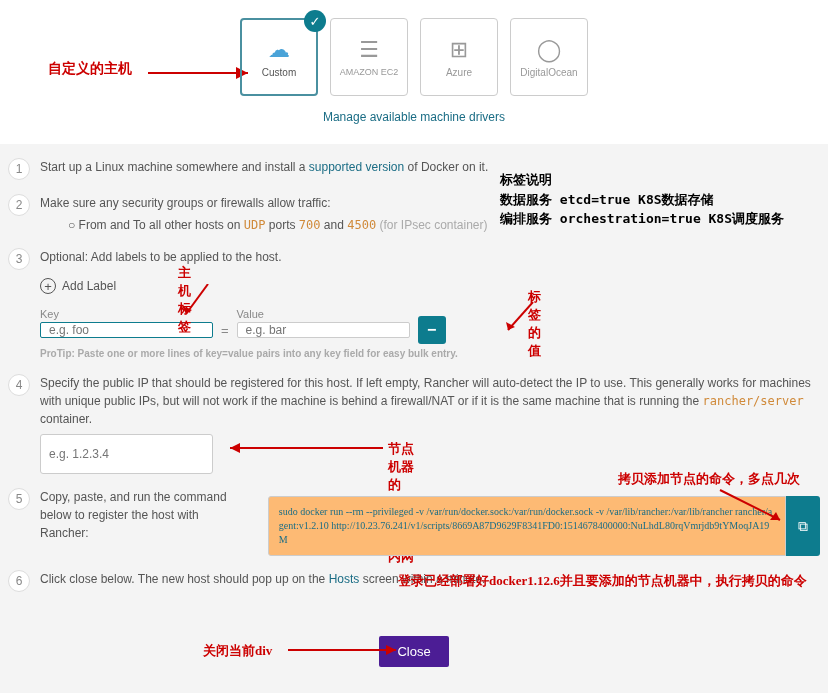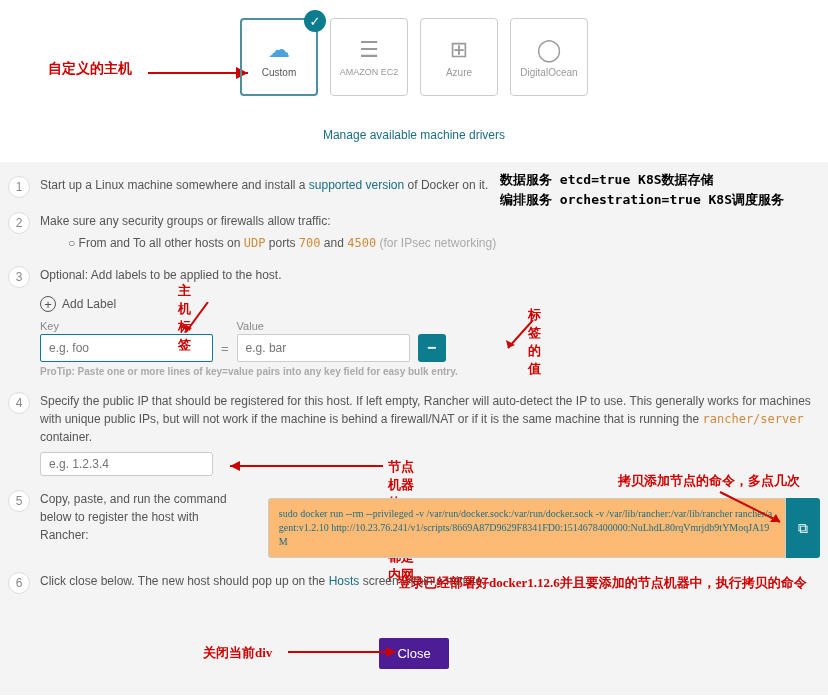--- a/index.html
+++ b/index.html
@@ -5,42 +5,42 @@
 * { box-sizing: border-box; margin: 0; padding: 0; }
 body { font-family: "Helvetica Neue", Arial, sans-serif; font-size: 13px; color: #444; background: #fff; width: 828px; }
 .providers { display: flex; justify-content: center; gap: 12px; margin-top: 18px; position: relative; }
 .provider-card { position: relative; width: 78px; height: 78px; border: 1px solid #ccc; border-radius: 4px; display: flex; flex-direction: column; align-items: center; justify-content: center; gap: 4px; color: #999; font-size: 10px; }
 .provider-card.selected { border: 2px solid #4a90a0; color: #555; }
 .provider-badge { position: absolute; top: -10px; right: -10px; width: 22px; height: 22px; border-radius: 50%; background: #0d7c8e; display: flex; align-items: center; justify-content: center; color: #fff; font-size: 13px; }
 .provider-icon { font-size: 22px; }
 .custom-annot { position: absolute; left: 48px; top: 42px; color: #c00; font-weight: bold; font-size: 14px; font-family: SimSun, serif; }
 .arrow-red { position: absolute; }
 .arrow-red svg { display: block; }
-.manage-link { text-align: center; margin: 32px 0 20px; color: #1b6d85; font-size: 12px; }
+.manage-link { text-align: center; margin: 14px 0 20px; color: #1b6d85; font-size: 12px; }
 .steps { background: #f4f4f4; padding: 14px 8px 0 8px; }
 .step-row { display: flex; align-items: flex-start; margin-bottom: 14px; position: relative; }
 .step-num { width: 22px; height: 22px; border-radius: 50%; background: #fff; border: 1px solid #ddd; color: #888; font-size: 12px; display: flex; align-items: center; justify-content: center; margin-right: 10px; flex-shrink: 0; }
 .step-body { flex: 1; font-size: 12px; color: #555; line-height: 1.5; }
 .step-body a { color: #1b6d85; text-decoration: none; }
 .bullet { margin-left: 28px; margin-top: 4px; font-size: 12px; color: #555; }
 .bullet .udp { color: #d08a3a; font-family: monospace; }
 .bullet .port { color: #d08a3a; font-family: monospace; }
 .bullet .gray { color: #aaa; }
 .tag-desc { position: absolute; left: 500px; top: 170px; font-family: SimSun, monospace; font-size: 13px; line-height: 1.5; color: #000; font-weight: bold; }
 .add-label-row { display: flex; align-items: center; gap: 6px; margin: 8px 0 4px 32px; color: #555; font-size: 12px; cursor: pointer; }
 .add-label-icon { width: 16px; height: 16px; border: 1.5px solid #555; border-radius: 50%; display: flex; align-items: center; justify-content: center; font-size: 13px; line-height: 1; }
 .kv-row { display: flex; align-items: center; gap: 8px; margin: 4px 0 0 32px; }
 .kv-col { flex: 1; display: flex; flex-direction: column; }
 .kv-col label { font-size: 11px; color: #888; margin-bottom: 2px; }
-.kv-input { height: 28px; border: 1px solid #ccc; border-radius: 2px; padding: 0 8px; font-size: 12px; width: 100%; }
+.kv-input { height: 16px; border: 1px solid #ccc; border-radius: 2px; padding: 0 8px; font-size: 12px; width: 100%; }
 .kv-input.focused { border: 1.5px solid #0d7c8e; }
 .eq { color: #888; margin-top: 14px; }
 .remove-btn { width: 28px; height: 28px; background: #0d7c8e; color: #fff; display: flex; align-items: center; justify-content: center; border-radius: 3px; margin-top: 14px; font-size: 16px; font-weight: bold; }
 .protip { font-size: 10px; color: #aaa; margin: 4px 0 1px 32px; font-weight: bold; }
-.ip-input { height: 24px; border: 1px solid #ccc; border-radius: 3px; padding: 0 8px; font-size: 12px; width: calc(100% - 32px); margin-left: 32px; background: #fff; }
+.ip-input { height: 40px; border: 1px solid #ccc; border-radius: 3px; padding: 0 8px; font-size: 12px; width: calc(100% - 32px); margin-left: 32px; background: #fff; }
 .orange { color: #d08a3a; font-family: monospace; }
 .cmd-wrap { display: flex; margin: 8px 0 0 32px; }
 .cmd-box { flex: 1; background: #fdba74; border: 1px solid #ccc; border-radius: 3px 0 0 3px; padding: 8px 10px; font-family: Liberation Serif, serif; font-size: 10px; color: #1b6d85; word-break: break-all; line-height: 1.4; }
 .copy-btn { width: 34px; background: #0d7c8e; color: #fff; display: flex; align-items: center; justify-content: center; border-radius: 0 3px 3px 0; font-size: 14px; }
 .close-wrap { display: flex; justify-content: center; padding: 30px 0 26px; position: relative; }
 .close-btn { background: #4c1d95; color: #fff; border: none; padding: 8px 18px; font-size: 13px; border-radius: 2px; }
 .annot { position: absolute; color: #c00; font-family: SimSun, serif; font-size: 13px; font-weight: bold; }
 .annot-ip { color: #c00; }
 </style>
 </head>
@@ -74,39 +74,40 @@
     </div>
     <div class="provider-card">
       <span class="provider-icon">◯</span>
       <span>DigitalOcean</span>
     </div>
   </div>
   <div class="manage-link">Manage available machine drivers</div>
 </div>
 
 <div class="tag-desc">
+  <div>标签说明</div>
   <div>数据服务  etcd=true  K8S数据存储</div>
   <div>编排服务  orchestration=true  K8S调度服务</div>
 </div>
 
 <div class="steps">
 
   <div class="step-row">
     <div class="step-num">1</div>
     <div class="step-body">
       <span>Start up a Linux machine somewhere and install a </span><a href="#">supported version</a><span> of Docker on it.</span>
     </div>
   </div>
 
   <div class="step-row">
     <div class="step-num">2</div>
     <div class="step-body">
       <div>Make sure any security groups or firewalls allow traffic:</div>
       <div class="bullet">
-        ○ <span>From and To all other hosts on </span><span class="udp">UDP</span><span> ports </span><span class="port">700</span><span> and </span><span class="port">4500</span><span class="gray">  (for IPsec networking)</span>
+        ○ <span>From and To all other hosts on </span><span class="udp">UDP</span><span> ports </span><span class="port">700</span><span> and </span><span class="port">4500</span><span class="gray">  (for IPsec container)</span>
       </div>
     </div>
   </div>
 
   <div class="step-row" style="flex-direction:column;">
     <div style="display:flex;">
       <div class="step-num">3</div>
       <div class="step-body">Optional: Add labels to be applied to the host.</div>
     </div>
     <div style="position:relative;">

